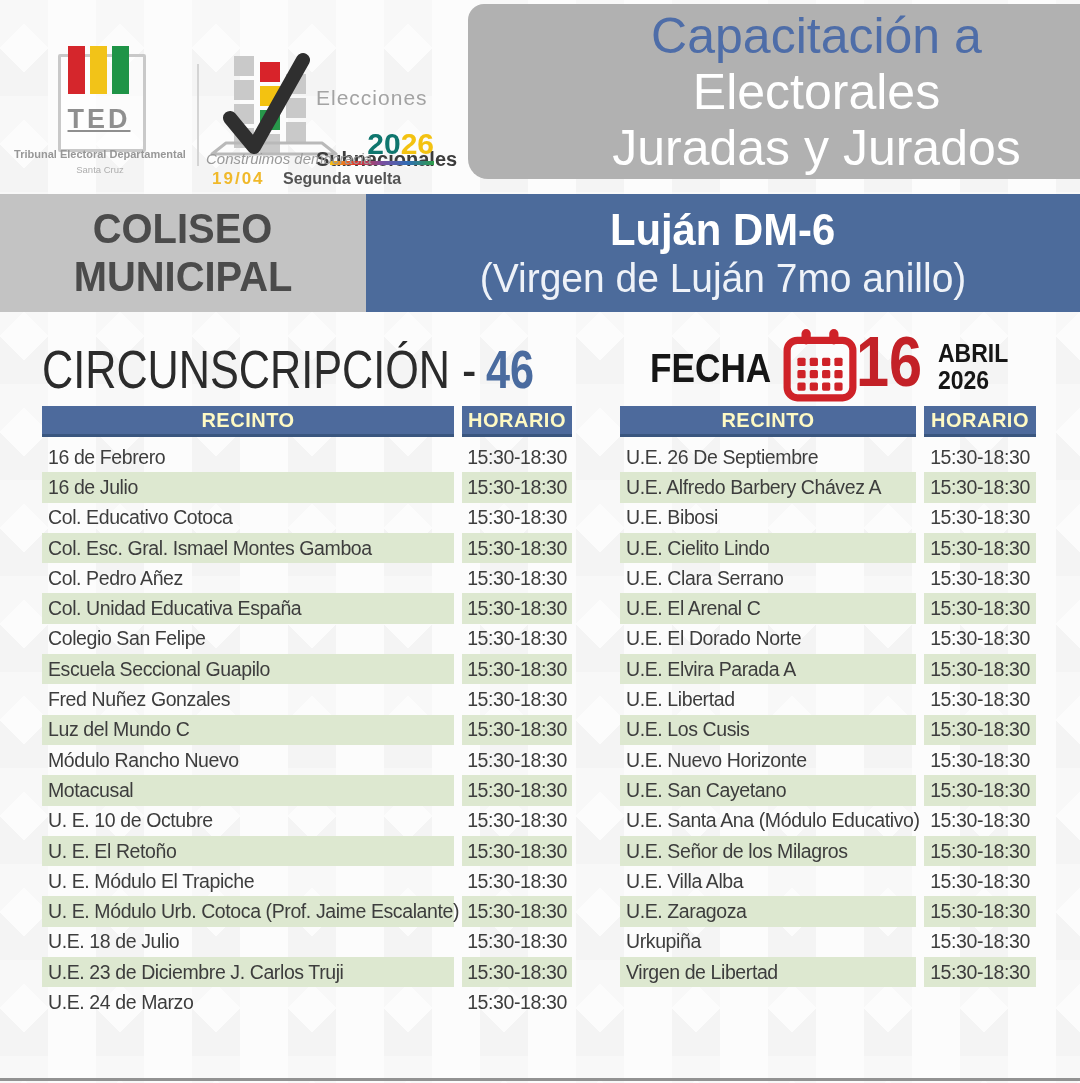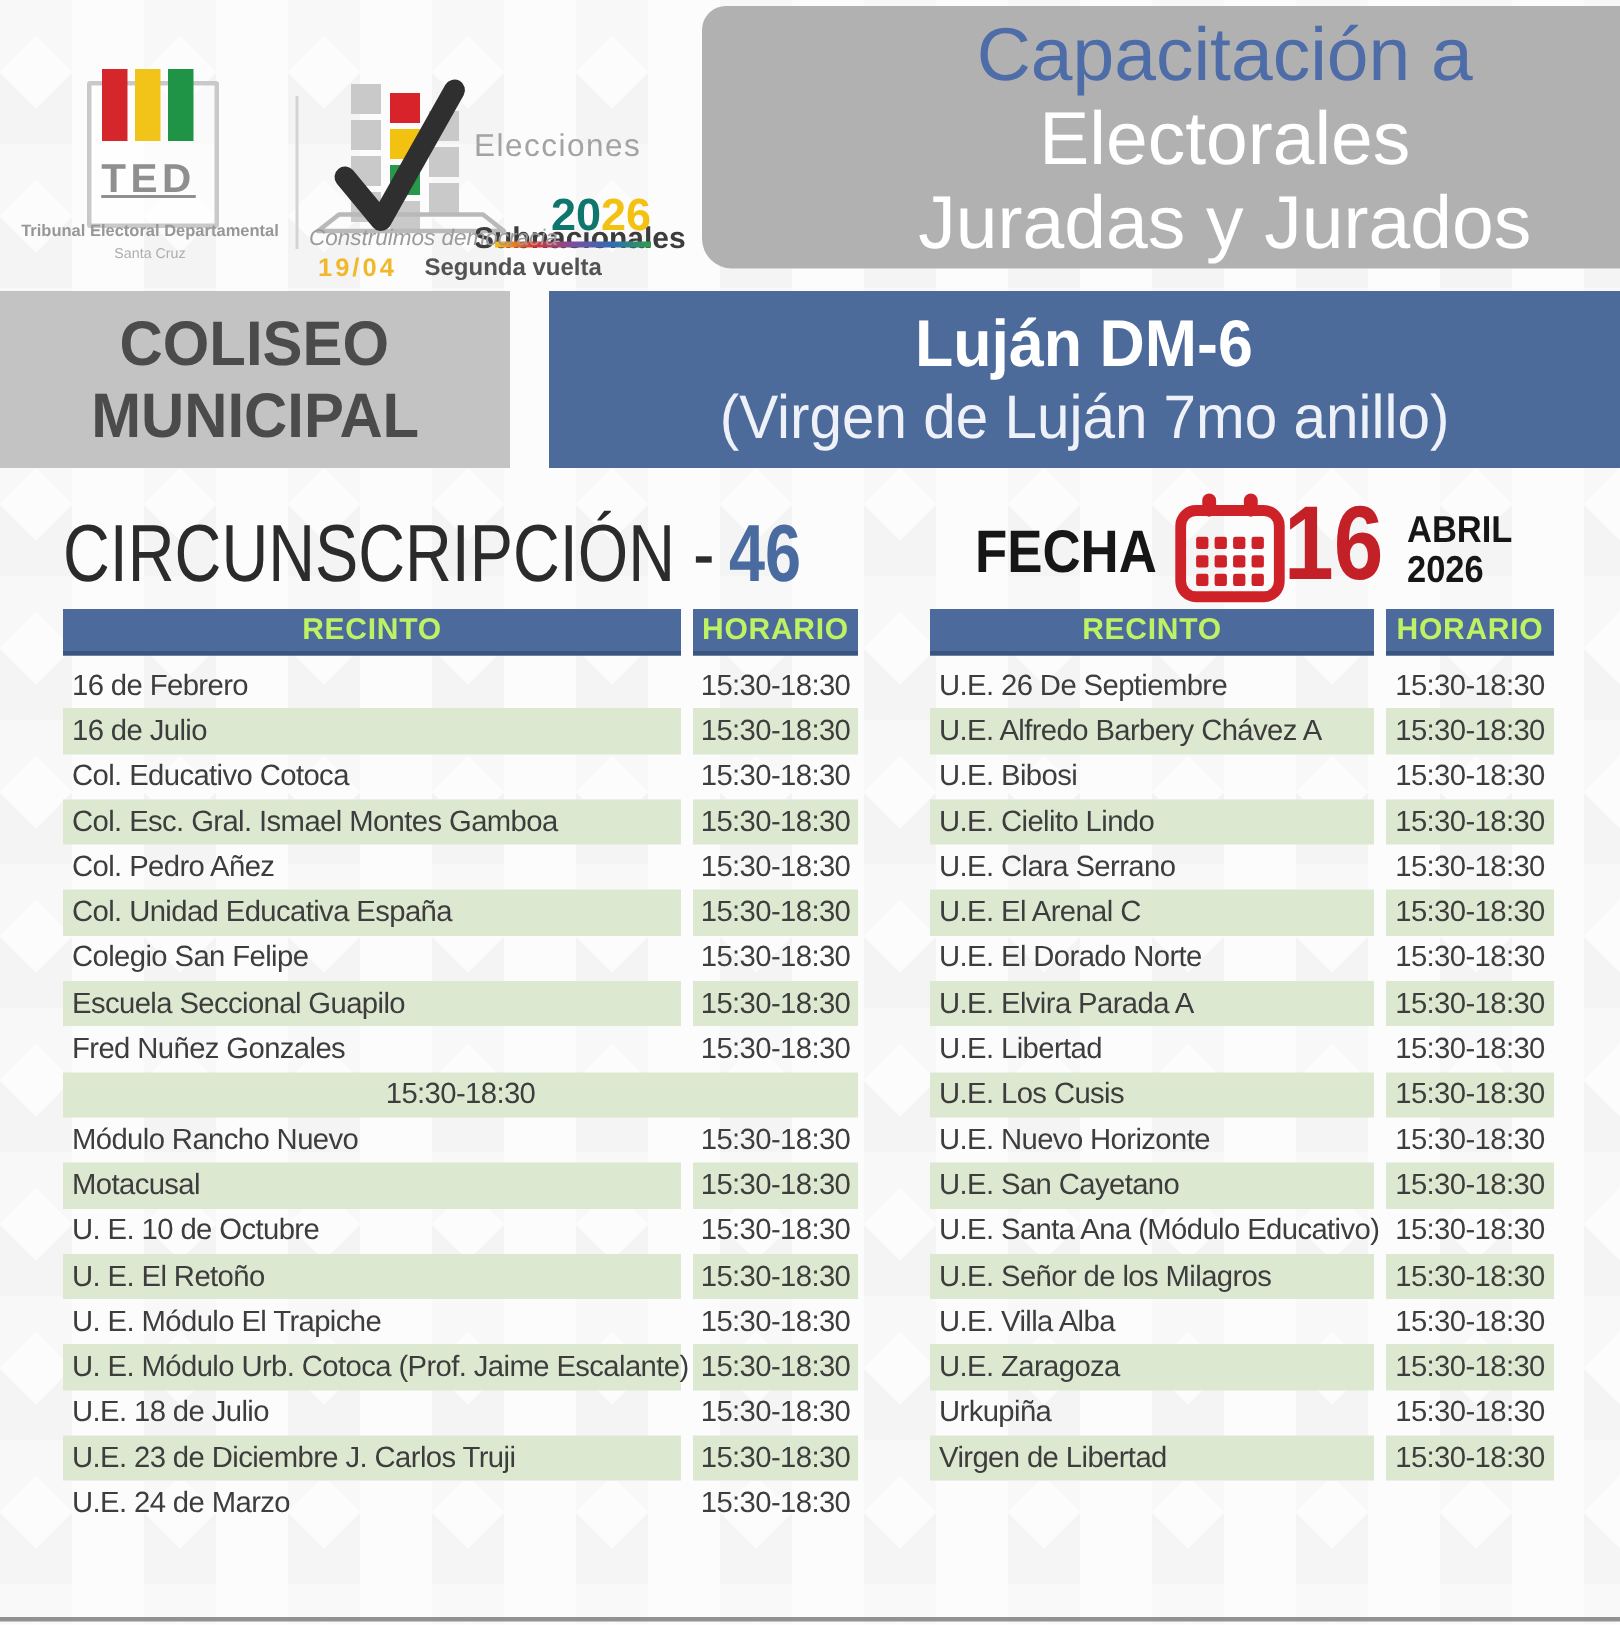--- a/index.html
+++ b/index.html
@@ -43,21 +43,21 @@
   .elect-round{left:283px;top:170px;font-size:16px;font-weight:700;color:#535353;}
 
   
   .title-box{left:468px;top:4px;width:697px;height:175px;background:#b1b1b1;
              border-radius:16px 0 14px 20px;display:flex;flex-direction:column;
              justify-content:center;align-items:center;text-align:center;}
   .title-line{font-size:50px;line-height:56px;color:#ffffff;}
   .title-line.blue{color:#4e6da8;}
 
   
-  .banner-gray{left:0;top:194px;width:340px;height:118px;background:#c3c3c3;
+  .banner-gray{left:0;top:194px;width:366px;height:118px;background:#c3c3c3;
     display:flex;flex-direction:column;justify-content:center;align-items:center;}
   .banner-gray .vline{font-size:42px;line-height:48px;font-weight:700;color:#4b4b4b;
     transform:scaleX(.95);}
   .banner-blue{left:366px;top:194px;width:714px;height:118px;background:#4c6b9b;
     display:flex;flex-direction:column;justify-content:center;align-items:center;}
   .banner-blue .dline1{font-size:44px;line-height:51px;font-weight:700;color:#ffffff;
     transform:scaleX(.95);}
   .banner-blue .dline2{font-size:41px;line-height:47px;color:#eef2f8;transform:scaleX(.95);}
 
   
@@ -70,21 +70,21 @@
   .fecha-day{left:856px;top:322px;font-size:70px;font-weight:800;color:#c32127;
     transform:scaleX(.85);transform-origin:left top;}
   .fecha-my{left:938px;top:340px;font-size:25px;font-weight:800;color:#161616;
     line-height:27px;transform:scaleX(.92);transform-origin:left top;}
 
   
   .table{position:absolute;top:406px;z-index:1;}
   .table.left{left:42px;width:530px;}
   .table.right{left:620px;width:416px;}
   .thead{display:flex;gap:8px;height:31px;margin-bottom:5px;}
-  .th{background:#4d6a9c;color:#bef264;font-weight:700;font-size:20px;letter-spacing:.5px;
+  .th{background:#4d6a9c;color:#fef9c3;font-weight:700;font-size:20px;letter-spacing:.5px;
       display:flex;align-items:center;justify-content:center;
       border-bottom:3px solid #3a567f;box-sizing:border-box;}
   .table.left .th.recinto{width:412px;}
   .table.right .th.recinto{width:296px;}
   .th.horario{flex:1;}
   .trow{display:flex;gap:8px;height:30.3px;}
   .cell{display:flex;align-items:center;font-size:19.5px;color:#3d3d3d;
         letter-spacing:-.4px;white-space:nowrap;box-sizing:border-box;}
   .table.left .cell.recinto{width:412px;padding-left:6px;}
   .table.right .cell.recinto{width:296px;padding-left:6px;}
@@ -209,20 +209,21 @@
         </div>
         <div class="trow alt">
           <div class="cell recinto">Escuela Seccional Guapilo</div>
           <div class="cell horario">15:30-18:30</div>
         </div>
         <div class="trow">
           <div class="cell recinto">Fred Nuñez Gonzales</div>
           <div class="cell horario">15:30-18:30</div>
         </div>
         <div class="trow alt">
+          <div class="cell recinto">Luz del Mundo C</div>
           <div class="cell horario">15:30-18:30</div>
         </div>
         <div class="trow">
           <div class="cell recinto">Módulo Rancho Nuevo</div>
           <div class="cell horario">15:30-18:30</div>
         </div>
         <div class="trow alt">
           <div class="cell recinto">Motacusal</div>
           <div class="cell horario">15:30-18:30</div>
         </div>

